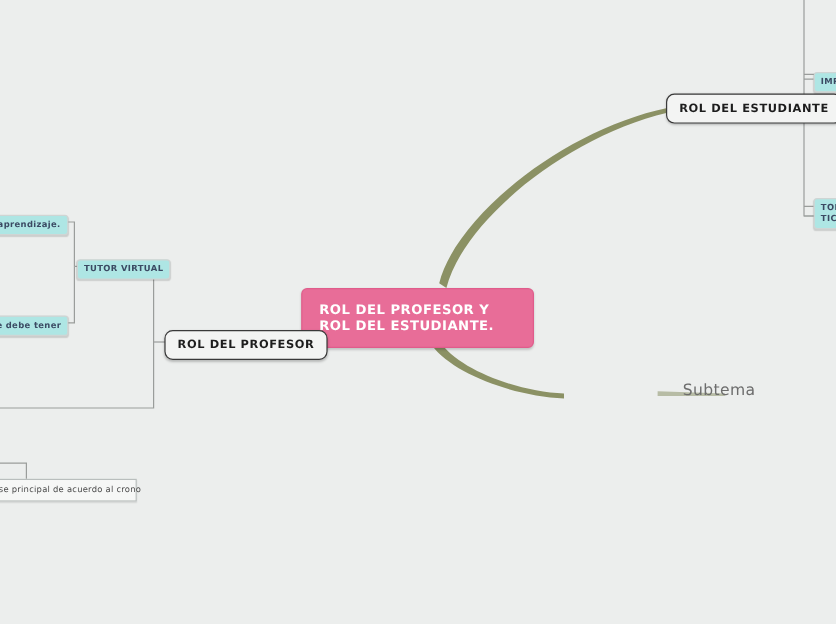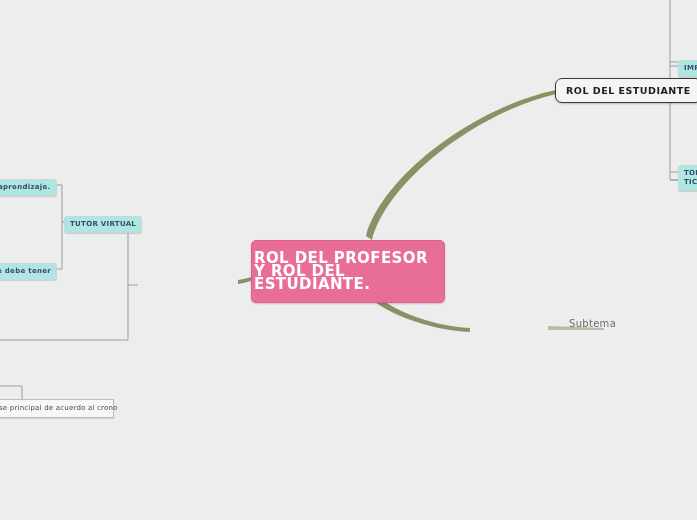--- a/index.html
+++ b/index.html
@@ -25,25 +25,25 @@
   }
 
   
   .root-node {
     position: absolute;
     box-sizing: border-box;
     background: #e86d98;
     border: 1px solid #e05c8b;
     border-radius: 5px;
     color: #ffffff;
-    font-size: 15px;
+    font-size: 11px;
     font-weight: bold;
     letter-spacing: 0.4px;
     line-height: 13px;
-    padding: 11px 2px;
+    padding: 11px 14px;
     box-shadow: 0 1px 2px rgba(0,0,0,0.18);
   }
 
   
   .main-node {
     position: absolute;
     box-sizing: border-box;
     background: #f3f4f3;
     border: 1.6px solid #3a3a3a;
     border-radius: 7px;
@@ -91,21 +91,21 @@
     line-height: 9px;
     padding: 4px 6px;
     white-space: nowrap;
     box-shadow: 0 1px 1px rgba(0,0,0,0.10);
   }
 
   
   .edge-label {
     position: absolute;
     color: #6d6d6d;
-    font-size: 10px;
+    font-size: 13px;
     letter-spacing: 0.3px;
     white-space: nowrap;
     text-align: center;
   }
 </style>
 </head>
 <body>
 
 <div id="canvas">
 
@@ -151,20 +151,23 @@
   </svg>
 
   <div class="root-node" style="left:251px; top:240px; width:194px;">
     <span>ROL DEL PROFESOR Y ROL DEL ESTUDIANTE.</span>
   </div>
 
   <div class="main-node" style="left:555px; top:78px;">
     <span>ROL DEL ESTUDIANTE</span>
   </div>
 
+  <div class="main-node" style="left:137px; top:275px;">
+    <span>ROL DEL PROFESOR</span>
+  </div>
 
 
   <div class="edge-label" style="left:569px; top:318px;">
     <span>Subtema</span>
   </div>
 
   <div class="cyan-node" style="left:-8px; top:179px;">
     <span>aprendizaje.</span>
   </div>
 

